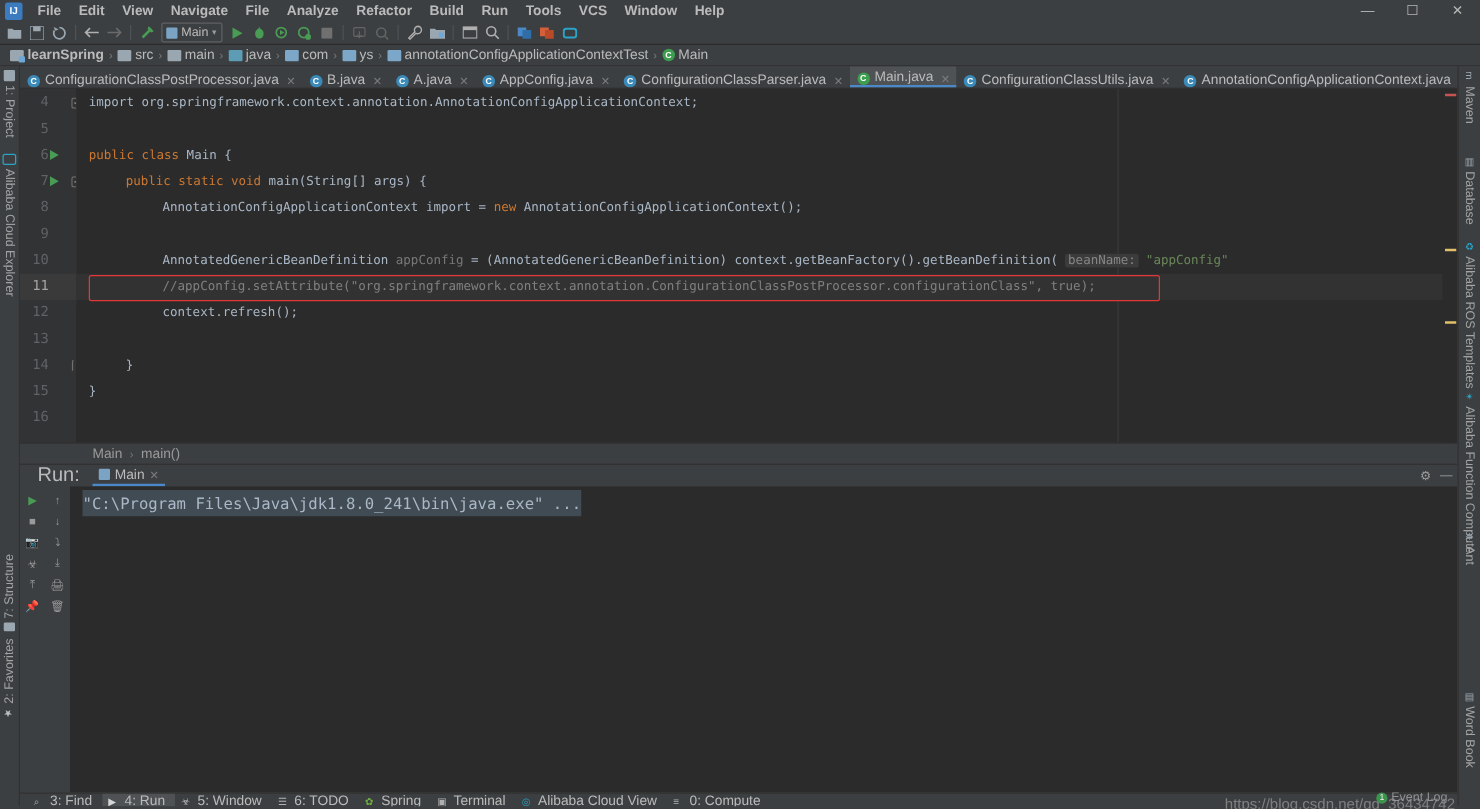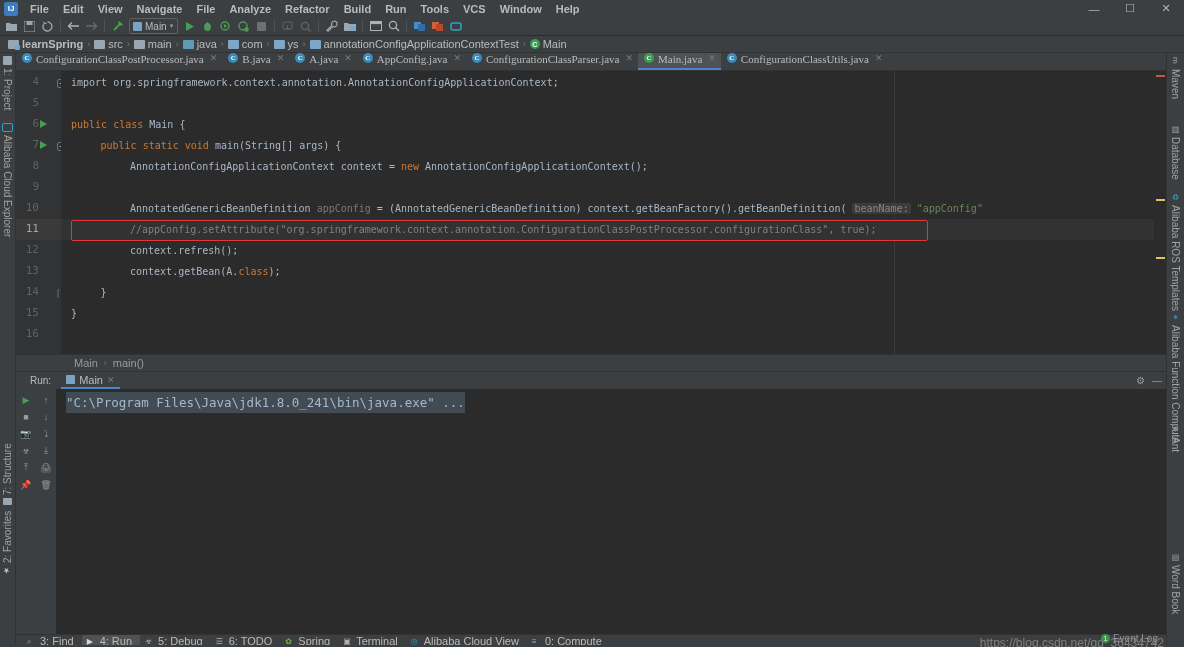--- a/index.html
+++ b/index.html
@@ -56,22 +56,22 @@
         transform-origin:0 0;display:flex;align-items:center;gap:3px;}
   .vtab.down{writing-mode:vertical-rl;}
   .vtab.up{writing-mode:vertical-rl;transform:rotate(180deg);}
   .vtab-ico{width:9px;height:9px;display:inline-block;}
 
   .center{flex:1;display:flex;flex-direction:column;min-width:0;}
 
   
   .tabs{height:17px;background:#3c3f41;display:flex;align-items:stretch;overflow:hidden;
         border-bottom:1px solid #323232;flex:none;}
-  .tab{display:flex;align-items:flex-start;gap:4px;padding:0 5px 0 6px;font-size:11px;color:#bbbbbb;
-       white-space:nowrap;border-right:0;position:relative;font-family:Liberation Serif, serif;}
+  .tab{display:flex;align-items:flex-end;gap:4px;padding:0 5px 0 6px;font-size:11px;color:#bbbbbb;
+       white-space:nowrap;border-right:0;position:relative;}
   .tab.active{background:#4e5254;border-bottom:2px solid #4a88c7;}
   .tab .x{color:#7a7a7a;font-size:9px;margin-left:2px;}
 
   
   .editor-wrap{flex:1;display:flex;position:relative;background:#2b2b2b;overflow:hidden;}
   .gutter{width:45px;background:#313335;position:relative;flex:none;}
   .lineno{position:absolute;right:22px;font-size:11px;color:#606366;
           font-family:"DejaVu Sans Mono", monospace;text-align:right;width:22px;}
   .lineno.cur{color:#a4a3a3;}
   .run-tri{position:absolute;left:24px;width:0;height:0;border-left:7px solid #499c54;
@@ -90,21 +90,21 @@
   .edge-line{position:absolute;top:0;bottom:0;width:1px;background:#3a3a3a;}
 
   
   .ebread{height:16px;background:#3c3f41;display:flex;align-items:center;padding-left:58px;
           font-size:11px;color:#9a9a9a;gap:6px;flex:none;border-top:1px solid #323232;}
 
   
   .runpanel{height:262px;background:#3c3f41;display:flex;flex-direction:column;flex:none;
             border-top:1px solid #323232;}
   .run-header{height:17px;display:flex;align-items:center;padding-left:14px;gap:10px;position:relative;}
-  .run-label{font-size:10px;color:#bbbbbb;}
+  .run-label{font-size:16px;color:#bbbbbb;}
   .run-tab{display:flex;align-items:center;gap:4px;font-size:11px;color:#bbbbbb;padding:1px 5px;
            border-bottom:2px solid #4a88c7;}
   .run-tab .x{color:#7a7a7a;font-size:9px;}
   .run-hdr-right{position:absolute;right:4px;display:flex;gap:7px;align-items:center;color:#9a9a9a;font-size:10px;}
   .run-body{flex:1;display:flex;background:#3c3f41;overflow:hidden;}
   .run-side{width:40px;display:flex;flex-direction:column;padding-top:2px;flex:none;}
   .run-side-row{display:flex;height:17px;align-items:center;justify-content:space-around;}
   .rs-ico{width:15px;height:15px;display:flex;align-items:center;justify-content:center;font-size:9px;color:#9a9a9a;}
   .console{flex:1;background:#2b2b2b;position:relative;overflow:hidden;
            font-family:"DejaVu Sans Mono", monospace;font-size:12.5px;line-height:21px;}
@@ -371,20 +371,24 @@
           </div>
           <div class="tab active">
             <span class="ico-class" style="background: rgb(60, 158, 78);">C</span>
             <span>Main.java</span>
             <span class="x">✕</span>
           </div>
           <div class="tab">
             <span class="ico-class blue">C</span>
             <span>ConfigurationClassUtils.java</span>
             <span class="x">✕</span>
+          </div>
+          <div class="tab">
+            <span class="ico-class blue">C</span>
+            <span>AnnotationConfigApplicationContext.java</span>
           </div>
         </div>
 
       <div class="editor-wrap" style="height:283px;flex:none;">
         <div class="gutter" id="gutter">
             <div class="lineno" style="top: 4px;">4</div>
             <div class="fold" style="top: 7px;"><svg width="9" height="9" viewBox="0 0 9 9">
                 <rect x="0.5" y="0.5" width="8" height="8" rx="1.5" fill="none" stroke="#707070"></rect>
                 <path d="M2.5 4.5h4" stroke="#9a9a9a"></path>
               </svg></div>
@@ -411,26 +415,25 @@
             <div class="lineno" style="top: 235px;">15</div>
             <div class="lineno" style="top: 256px;">16</div>
             <div class="fold-line" style="position: absolute; left: 44.5px; top: 8px; bottom: 110px; width: 1px; background: rgb(75, 75, 75);"></div>
           </div>
         <div class="code-area" id="codearea">
           <div class="edge-line" style="left:833px;"></div>
         <div class="cline" style="top: 1px; left: 10px;"><span class="p">import </span><span class="p">org.springframework.context.annotation.AnnotationConfigApplicationContext;</span></div>
             <div class="cline" style="top: 22px; left: 10px;"></div>
             <div class="cline" style="top: 43px; left: 10px;"><span class="k">public class </span><span class="p">Main {</span></div>
             <div class="cline" style="top: 64px; left: 39.5px;"><span class="k">public static void </span><span class="p">main(String[] args) {</span></div>
-            <div class="cline" style="top: 85px; left: 69px;"><span class="p">AnnotationConfigApplicationContext context = </span><span class="k">new </span><span class="p">AnnotationConfigApplicationContext();</span></div>
+            <div class="cline" style="top: 85px; left: 69px;"><span class="p">AnnotationConfigApplicationContext import = </span><span class="k">new </span><span class="p">AnnotationConfigApplicationContext();</span></div>
             <div class="cline" style="top: 127px; left: 69px;"><span class="p">AnnotatedGenericBeanDefinition </span><span class="hint">appConfig</span><span class="p"> = (AnnotatedGenericBeanDefinition) context.getBeanFactory().getBeanDefinition( </span><span class="hintbg">beanName:</span><span class="p"> </span><span class="s">"appConfig"</span></div>
             <div class="cur-line-bg" style="top: 148px;"></div>
             <div class="cline" style="top: 148px; left: 69px;"><span class="c">//appConfig.setAttribute("org.springframework.context.annotation.ConfigurationClassPostProcessor.configurationClass", true);</span></div>
             <div class="cline" style="top: 169px; left: 69px;"><span class="p">context.refresh();</span></div>
-            <div class="cline" style="top: 190px; left: 69px;"><span class="p">context.getBean(A.</span><span class="k">class</span><span class="p">);</span></div>
             <div class="cline" style="top: 211px; left: 39.5px;"><span class="p">}</span></div>
             <div class="cline" style="top: 232px; left: 10px;"><span class="p">}</span></div>
             <div class="cline" style="top: 253px; left: 10px;"></div>
             <div class="redbox" style="left: 10px; top: 149px; width: 855px; height: 19px;"></div>
           </div>
         <div class="scrollzone">
           <div class="marker" style="top:4px;background:#c75450;"></div>
           <div class="marker" style="top:128px;background:#e0c068;"></div>
           <div class="marker" style="top:186px;background:#e0c068;"></div>
         </div>
@@ -493,21 +496,21 @@
           <div class="tw">
             <span style="width: 9px; height: 9px; display: inline-block; font-size: 8px; line-height: 9px; color: rgb(176, 176, 176);">⌕</span>
             <span>3: Find</span>
           </div>
           <div class="tw active">
             <span style="width: 9px; height: 9px; display: inline-block; font-size: 8px; line-height: 9px; color: rgb(214, 214, 214);">▶</span>
             <span>4: Run</span>
           </div>
           <div class="tw">
             <span style="width: 9px; height: 9px; display: inline-block; font-size: 8px; line-height: 9px; color: rgb(176, 176, 176);">☣</span>
-            <span>5: Debug</span>
+            <span>5: Window</span>
           </div>
           <div class="tw">
             <span style="width: 9px; height: 9px; display: inline-block; font-size: 8px; line-height: 9px; color: rgb(176, 176, 176);">☰</span>
             <span>6: TODO</span>
           </div>
           <div class="tw">
             <span style="width: 9px; height: 9px; display: inline-block; font-size: 8px; line-height: 9px; color: rgb(109, 179, 63);">✿</span>
             <span>Spring</span>
           </div>
           <div class="tw">

